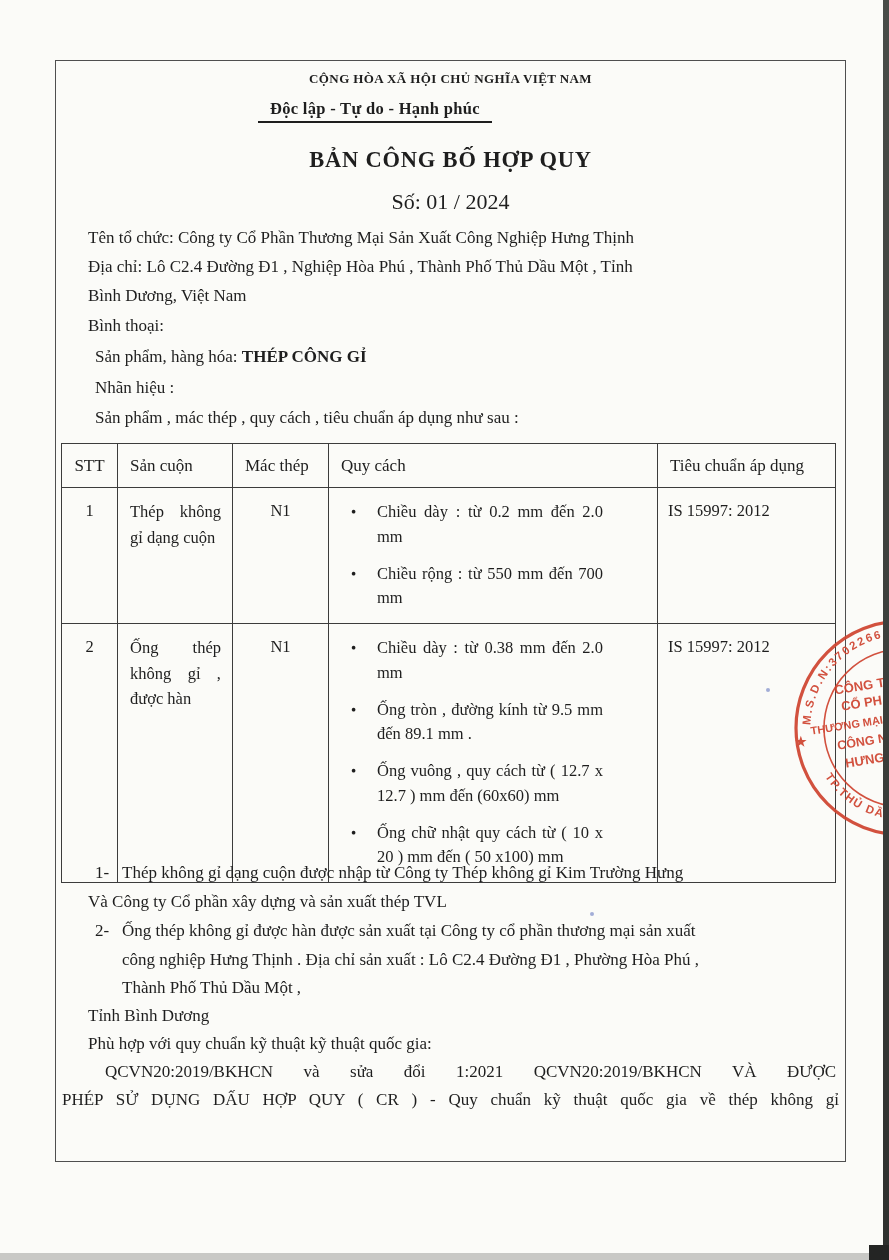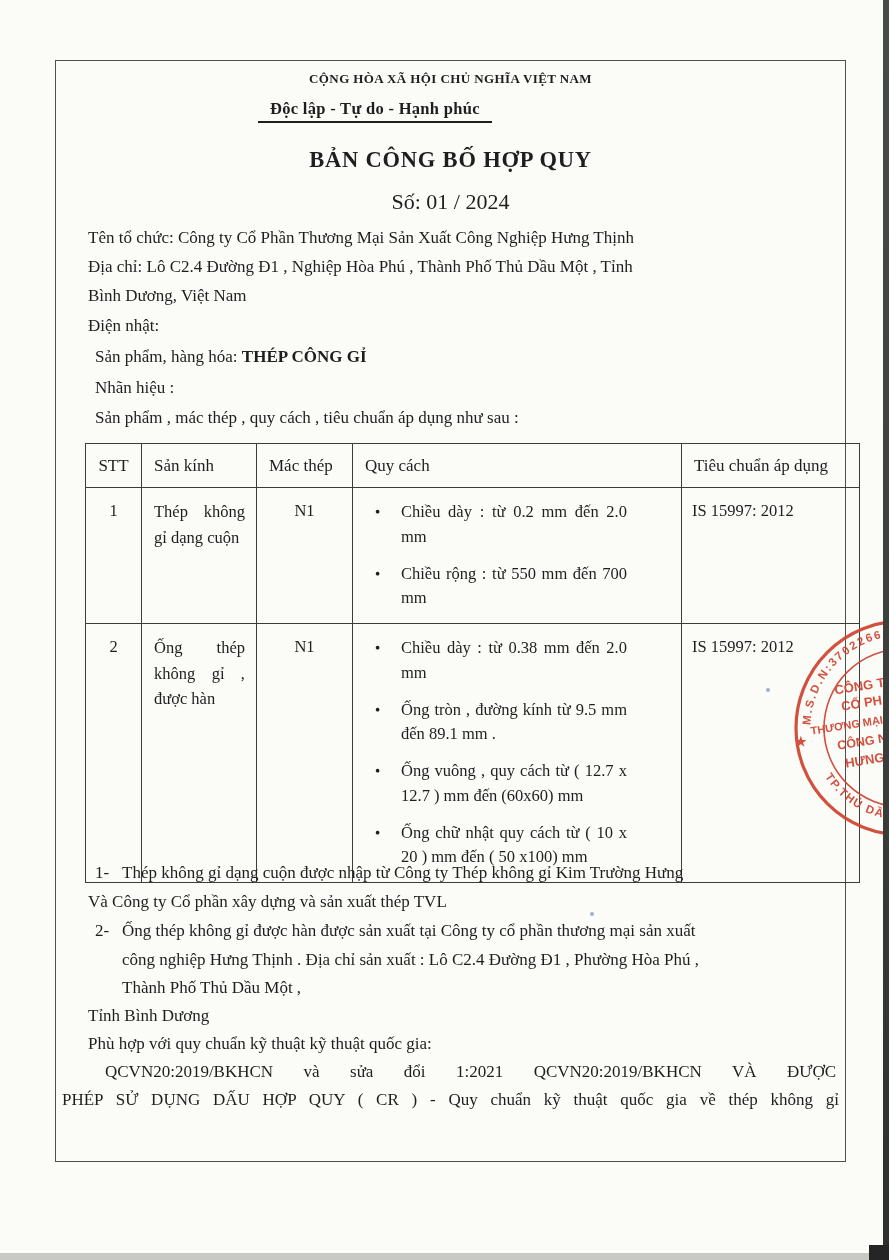--- a/index.html
+++ b/index.html
@@ -22,21 +22,21 @@
   .line{font-size:17px;white-space:nowrap;}
   .l-org{left:88px;top:228px;}
   .l-addr1{left:88px;top:257px;}
   .l-addr2{left:88px;top:286px;}
   .l-phone{left:88px;top:316px;}
   .l-product{left:95px;top:347px;}
   .l-brand{left:95px;top:378px;}
   .l-intro{left:95px;top:408px;}
   .bold{font-weight:bold;}
   
-  .doc-table{left:61px;top:443px;border-collapse:collapse;table-layout:fixed;width:774px;font-size:16.5px;margin-left:24px;}
+  .doc-table{left:61px;top:443px;border-collapse:collapse;table-layout:fixed;width:774px;font-size:16.5px;}
   .doc-table td,.doc-table th{border:1px solid #3c3c3c;vertical-align:top;font-weight:normal;text-align:left;}
   .doc-table thead th{height:43px;vertical-align:middle;padding:0 0 0 12px;font-size:17px;}
   .doc-table thead th.c{text-align:center;padding:0;}
   .row-1 td{height:95px;}
   .row-2 td{height:233px;}
   td.cell-stt{text-align:center;padding-top:13px;}
   td.cell-sp{padding:11px 11px 0 12px;text-align:justify;line-height:1.55;}
   td.cell-mt{text-align:center;padding-top:13px;}
   td.cell-tc{padding:13px 8px 0 10px;}
   td.cell-qc{padding:0;}
@@ -69,37 +69,37 @@
   <div class="abs nat-line">CỘNG HÒA XÃ HỘI CHỦ NGHĨA VIỆT NAM</div>
   <div class="abs doc-title">BẢN CÔNG BỐ HỢP QUY</div>
   <div class="abs motto-wrap">
     <span class="motto">Độc lập - Tự do - Hạnh phúc</span>
   </div>
   <div class="abs doc-number">Số: 01 / 2024</div>
 
   <div class="abs line l-org">Tên tổ chức: Công ty Cổ Phần Thương Mại Sản Xuất Công Nghiệp Hưng Thịnh</div>
   <div class="abs line l-addr1">Địa chỉ: Lô C2.4 Đường Đ1 , Nghiệp Hòa Phú , Thành Phố Thủ Dầu Một , Tỉnh</div>
   <div class="abs line l-addr2">Bình Dương, Việt Nam</div>
-  <div class="abs line l-phone">Điện nhật:</div>
+  <div class="abs line l-phone">Bình thoại:</div>
   <div class="abs line l-product"><span>Sản phẩm, hàng hóa: </span><span class="bold">THÉP CÔNG GỈ</span></div>
   <div class="abs line l-brand">Nhãn hiệu :</div>
   <div class="abs line l-intro">Sản phẩm , mác thép , quy cách , tiêu chuẩn áp dụng như sau :</div>
 
   <table class="abs doc-table">
     <colgroup>
       <col style="width:56px">
         <col style="width:115px">
         <col style="width:96px">
         <col style="width:329px">
         <col style="width:178px">
     </colgroup>
     <thead>
       <tr>
         <th class="c">STT</th>
-        <th>Sản kính</th>
+        <th>Sản cuộn</th>
         <th>Mác thép</th>
         <th>Quy cách</th>
         <th>Tiêu chuẩn áp dụng</th>
       </tr>
     </thead>
     <tbody>
       <tr class="row-1">
         <td class="cell-stt">1</td>
         <td class="cell-sp">Thép không gỉ dạng cuộn</td>
         <td class="cell-mt">N1</td>

